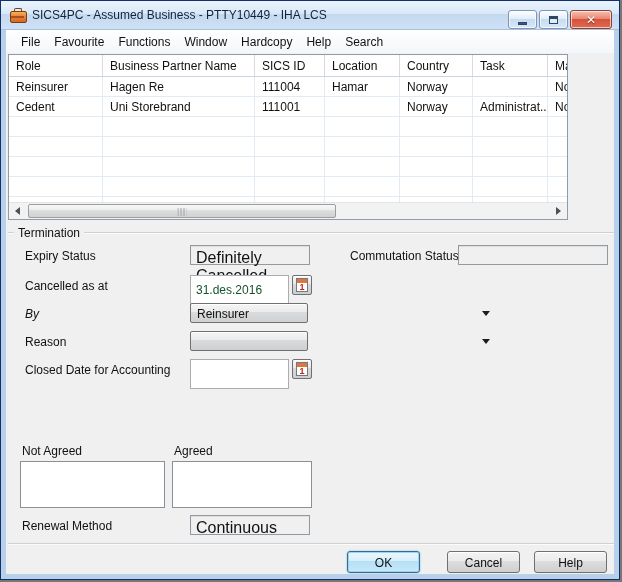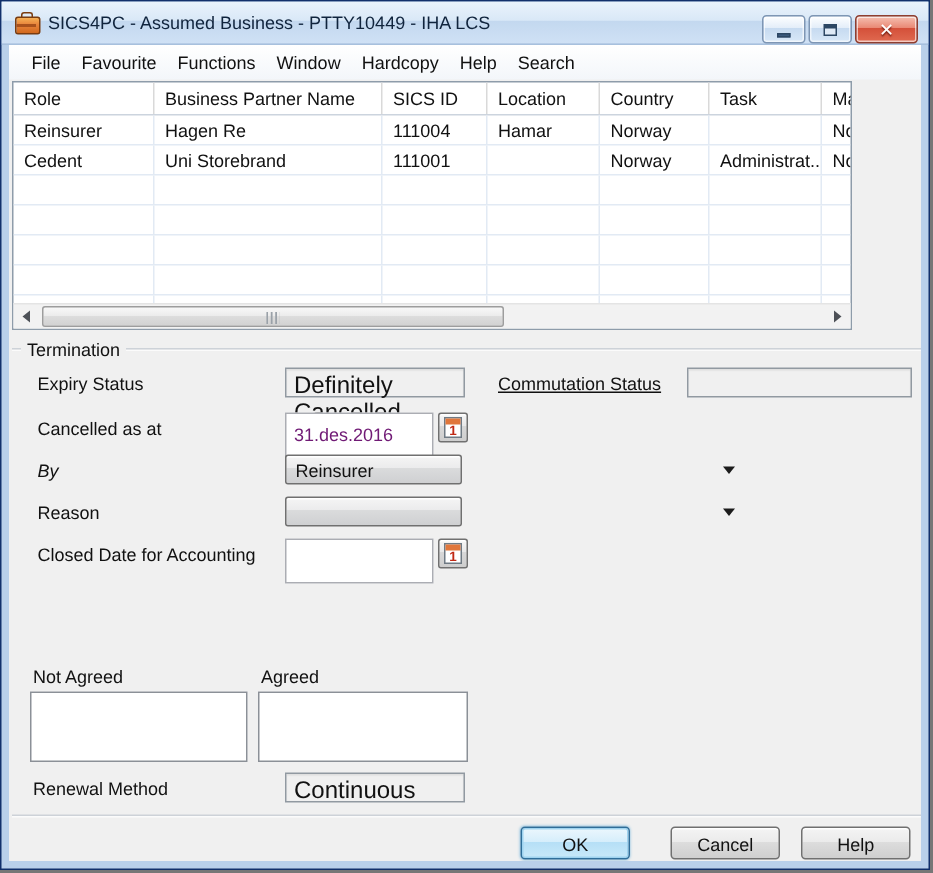--- a/index.html
+++ b/index.html
@@ -49,21 +49,21 @@
     background:linear-gradient(#f8f8f8,#ececec 45%,#dddddd 46%,#d2d2d2);}
   .sb-grip{position:absolute;left:50%;top:3px;width:9px;height:8px;transform:translateX(-50%);
     background-image:linear-gradient(90deg,#9aa1a8 1px,rgba(0,0,0,0) 1px);background-size:3px 8px;background-repeat:repeat-x;}
   
   .groupline{position:absolute;left:2px;top:202px;width:606px;height:1px;background:#cdd2d8;box-shadow:0 1px 0 #fbfbfb;}
   .grouplabel{position:absolute;left:8px;top:196px;font-size:12px;color:#111;background:#f0f0f0;padding:0 4px;}
   .lbl{position:absolute;font-size:12px;color:#111;white-space:nowrap;}
   .field-ro{position:absolute;height:20px;background:#f0f0f0;border:1px solid #9199a1;
     font-size:16px;color:#111;padding:3px 0 0 5px;box-shadow:inset 0 1px 1px rgba(0,0,0,.08);}
   .field-edit{position:absolute;height:30px;background:#fff;border:1px solid #abadb3;
-    font-size:12px;color:#701a75;padding:0 0 0 5px;}
+    font-size:12px;color:#14532d;padding:0 0 0 5px;}
   .combo{position:absolute;height:20px;border:1px solid #707070;border-radius:2px;
     background:linear-gradient(#f5f5f5,#ebebec 45%,#dadbdc 46%,#cfd0d2);
     font-size:12px;color:#111;padding:3px 18px 0 6px;box-shadow:inset 0 1px 0 #fff;}
   .combo-arrow{position:absolute;right:6px;top:8px;width:0;height:0;
     border-left:4px solid transparent;border-right:4px solid transparent;border-top:5px solid #1c1c1c;}
   .calbtn{position:absolute;width:20px;height:20px;border:1px solid #707070;border-radius:2px;
     background:linear-gradient(#f6f6f6,#e8e8e8 45%,#d8d8d8 46%,#cecece);box-shadow:inset 0 1px 0 #fff;}
   .cal-ico{position:absolute;left:3px;top:2px;width:12px;height:14px;border:1px solid #6f7a84;background:#fff;}
   .cal-ico .bar{position:absolute;left:0;top:0;width:100%;height:4px;background:#e0763b;}
   .cal-ico .one{position:absolute;left:0;top:3px;width:100%;text-align:center;font-size:9px;font-weight:bold;color:#c02814;line-height:10px;}
@@ -200,21 +200,21 @@
           </div>
       </div>
     </div>
 
     <div class="groupline"></div>
     <div class="grouplabel">Termination</div>
 
     <div class="lbl" style="left:19px;top:219px;">Expiry Status</div>
     <div class="field-ro" style="left:184px;top:215px;width:120px;">Definitely Cancelled</div>
 
-    <div class="lbl" style="left:326px;top:219px;text-decoration:underline;">Commutation Status</div>
+    <div class="lbl" style="left:344px;top:219px;">Commutation Status</div>
     <div class="field-ro" style="left:452px;top:215px;width:150px;"></div>
 
     <div class="lbl" style="left:19px;top:249px;">Cancelled as at</div>
     <input class="field-edit" style="left: 184px; top: 245px; width: 99px;" value="31.des.2016">
     <div class="calbtn" style="left:286px;top:245px;">
       <div class="cal-ico">
           <div class="bar"></div>
           <div class="one">1</div>
         </div>
     </div>

